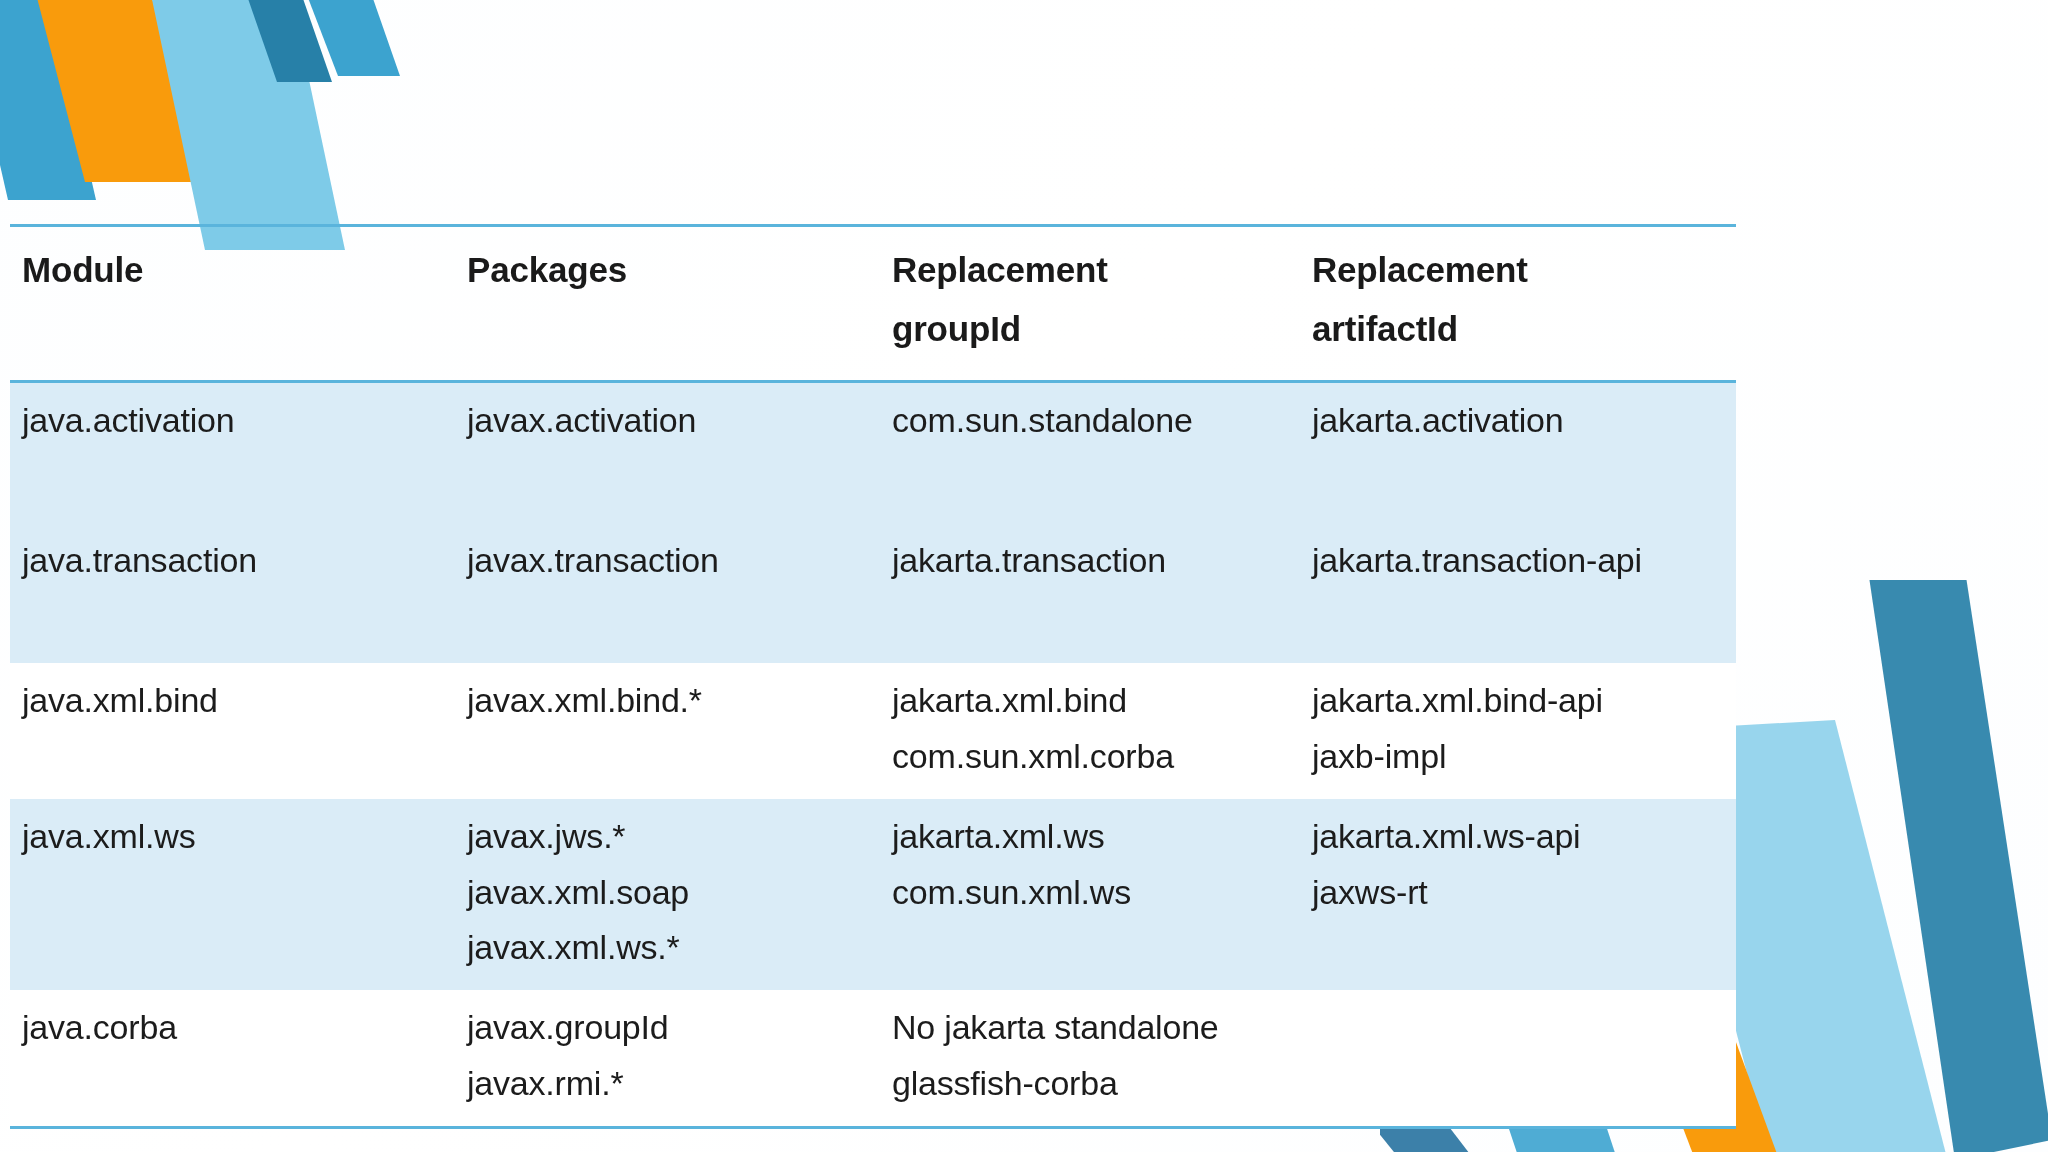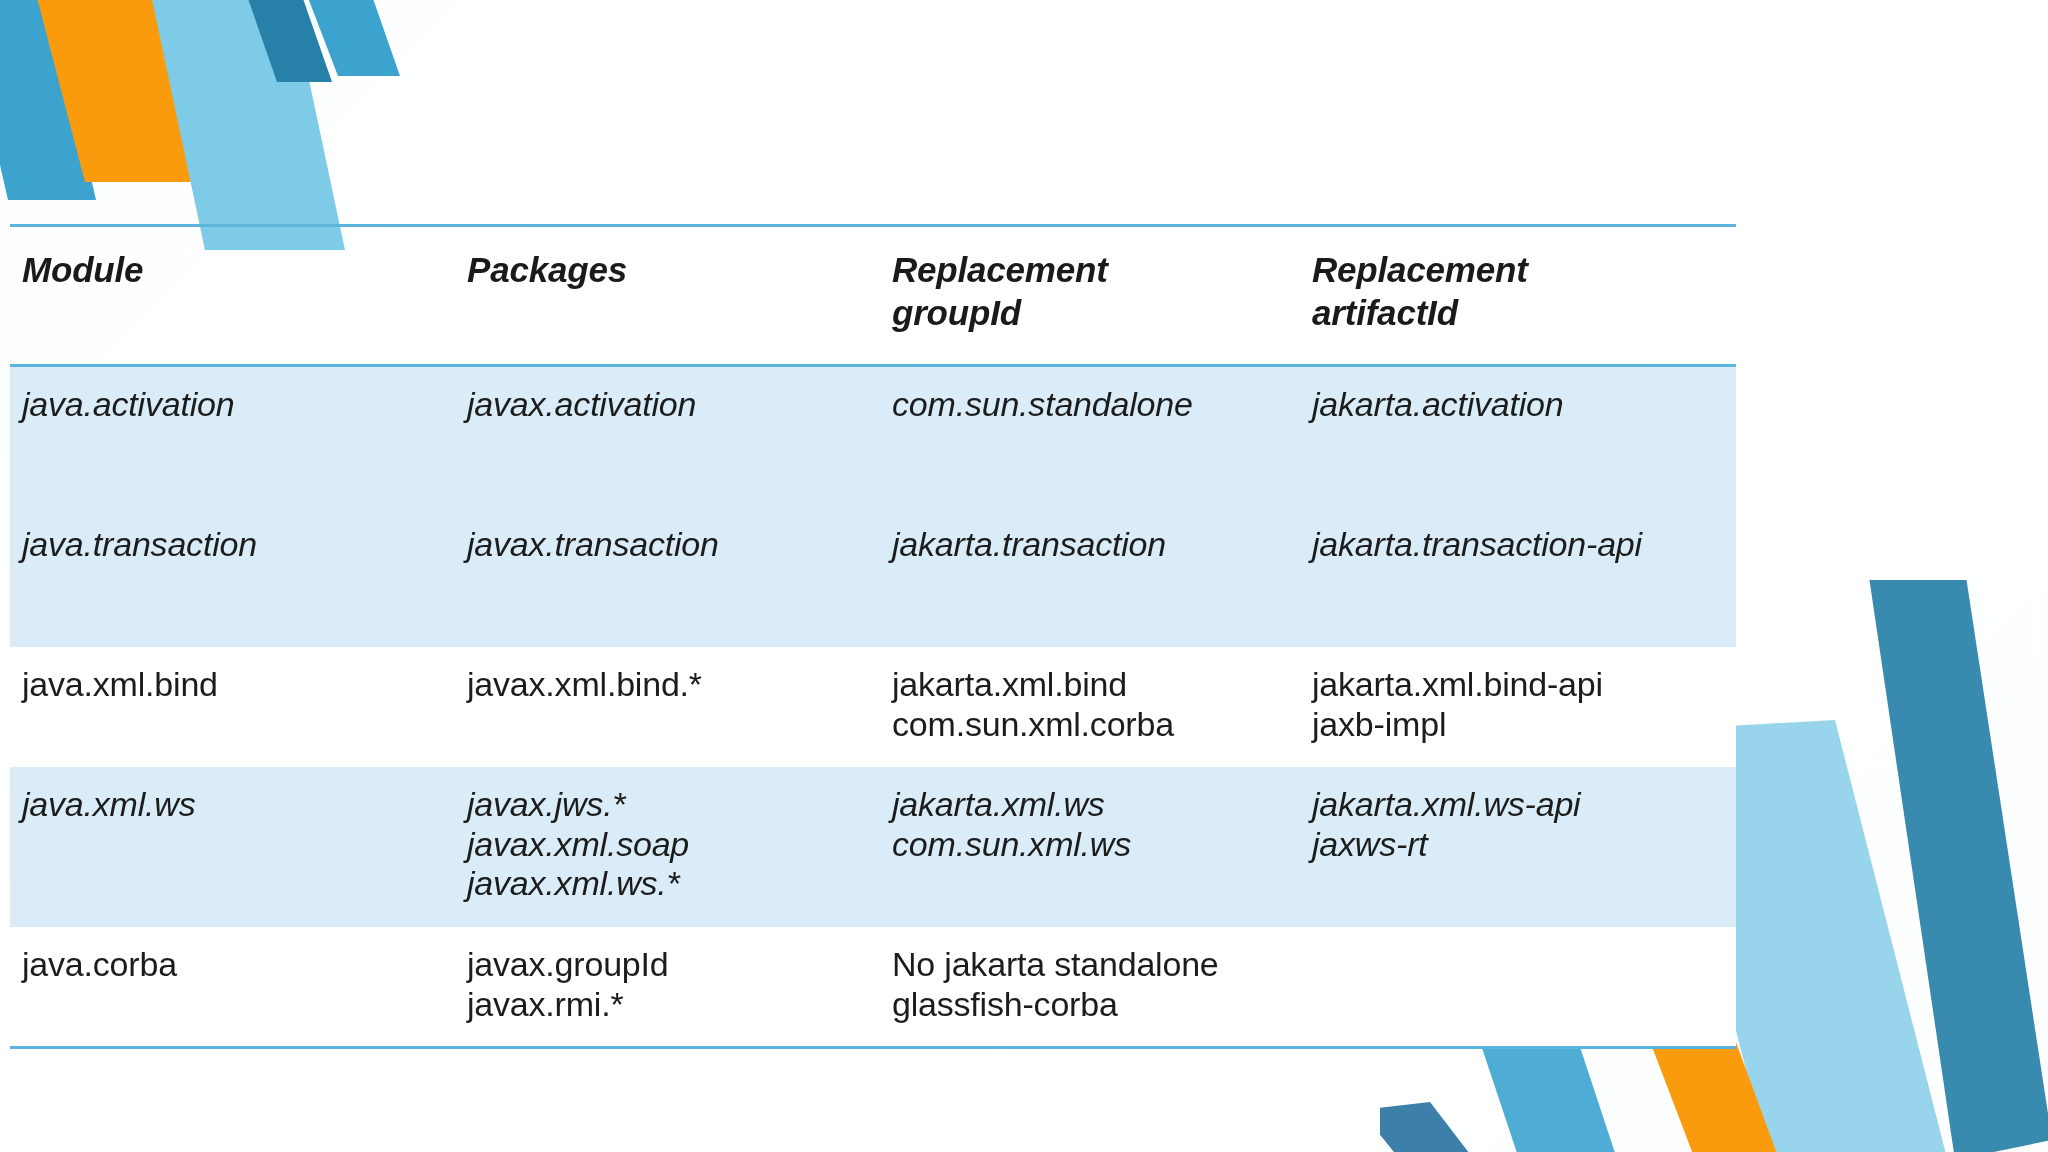--- a/index.html
+++ b/index.html
@@ -49,44 +49,42 @@
     color: #1a1a1a;
     padding: 22px 16px 30px 12px;
     line-height: 1.22;
     font-family: "Liberation Sans", sans-serif;
     letter-spacing: -0.2px;
     background: transparent;
   }
   .jtable thead tr {
     border-top: 3px solid #5ab4dc;
     border-bottom: 3px solid #5ab4dc;
-    font-style: italic;
   }
   .jtable tbody td {
     text-align: left;
     vertical-align: top;
     font-size: 34px;
     color: #1c1c1c;
     padding: 18px 16px 22px 12px;
     line-height: 1.17;
     font-family: "Liberation Sans", sans-serif;
     letter-spacing: -0.2px;
   }
   .jtable tbody tr.alt td {
     background: #daecf7;
-    font-style: italic;
   }
   .jtable tbody tr.plain td {
     background: #ffffff;
   }
   .jtable tbody tr.last td {
     border-bottom: 3px solid #5ab4dc;
   }
   .cellline { display: block; }
-  .cellline + .cellline { margin-top: 0; }
+  .cellline + .cellline { margin-top: 16px; }
 
   
   .jtable tbody tr.r0 td { height: 100px; }
   .jtable tbody tr.r1 td { height: 82px; }
   .jtable tbody tr.r2 td { height: 100px; }
   .jtable tbody tr.r3 td { height: 78px; }
   .jtable tbody tr.r4 td { height: 120px; }
   .jtable tbody tr.r5 td { height: 72px; }
 </style>
 </head>

